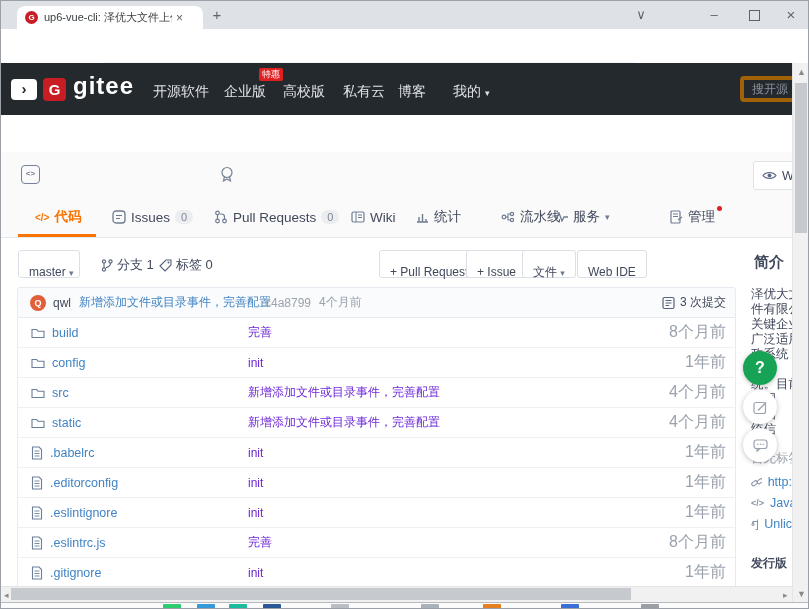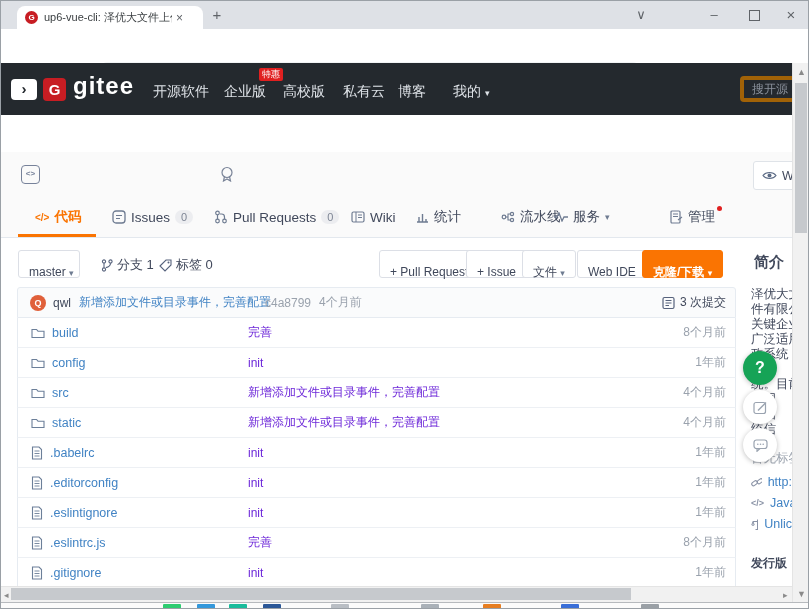--- a/index.html
+++ b/index.html
@@ -51,21 +51,21 @@
   #commit-avatar{position:absolute;left:12px;width:16px;height:16px;border-radius:50%;background:#e0603a;color:#fff;font-size:9px;font-weight:bold;text-align:center;line-height:16px;top:7px;}
   #commit-author{position:absolute;left:35px;font-size:12px;color:#40485b;}
   #commit-msg{position:absolute;left:61px;font-size:12px;color:#4183c4;}
   #commit-sha{position:absolute;left:247px;font-size:12px;color:#9aa2ad;}
   #commit-time{position:absolute;left:301px;font-size:12px;color:#9aa2ad;}
   #commit-count{position:absolute;right:9px;display:flex;align-items:center;gap:5px;font-size:12px;color:#40485b;}
   .file-row{position:absolute;left:16px;width:719px;height:30px;background:#fff;border-bottom:1px solid #edf0f4;border-left:1px solid #e6ebf1;border-right:1px solid #e6ebf1;box-sizing:border-box;display:flex;align-items:center;}
   .f-icon{margin-left:13px;display:flex;align-items:center;}
   .f-name{margin-left:7px;font-size:12.5px;color:#4183c4;}
   .f-msg{position:absolute;left:230px;font-size:12px;color:#6d28d9;}
-  .f-time{position:absolute;right:9px;font-size:12px;color:#9aa2ad;}
+  .f-time{position:absolute;right:9px;font-size:16px;color:#9aa2ad;}
   
   #sb-title{position:absolute;left:753px;top:252px;font-size:15px;font-weight:bold;color:#40485b;}
   #sb-desc{position:absolute;left:750px;top:286px;width:41px;overflow:hidden;font-size:12.5px;color:#40485b;line-height:15px;white-space:nowrap;}
   #sb-tags{position:absolute;left:750px;top:449px;font-size:12.5px;color:#9aa2ad;white-space:nowrap;}
   .sb-link{position:absolute;left:750px;display:flex;align-items:center;gap:6px;font-size:12.5px;color:#4183c4;white-space:nowrap;width:41px;overflow:hidden;}
   .sb-link .lic{color:#8a93a6;font-size:9px;font-weight:bold;flex:0 0 auto;}
   #sb-release{position:absolute;left:750px;top:554px;font-size:12px;font-weight:bold;color:#40485b;}
   .float-circle{position:absolute;left:742px;width:34px;height:34px;border-radius:50%;background:#fff;box-shadow:0 1px 5px rgba(0,0,0,.25);display:flex;align-items:center;justify-content:center;}
   #float-help{background:#16a356;color:#fff;font-size:16px;font-weight:bold;}
   
@@ -229,21 +229,20 @@
     <svg width="13" height="13">
         <path d="M1 7 L7 1 H12 V6 L6 12 Z" fill="none" stroke="#56627c" stroke-width="1.1"></path>
         <circle cx="9.5" cy="3.5" r="1" fill="#56627c"></circle>
       </svg>
     <span>标签 0</span>
   </div>
   <div class="btn" style="left:378px;">+ Pull Request</div>
   <div class="btn" style="left:465px;">+ Issue</div>
   <div class="btn" style="left:521px;"><span>文件</span> <span class="caret">▾</span></div>
   <div class="btn" style="left:576px;font-weight:normal;">Web IDE</div>
-  <div class="btn" id="clone-btn" style="left:641px;"><span>克隆/下载</span> <span class="caret" style="color:#fff;">▾</span></div>
 
   <div id="commit-bar">
     <span id="commit-avatar">Q</span>
     <a id="commit-author">qwl</a>
     <a id="commit-msg">新增添加文件或目录事件，完善配置</a>
     <span id="commit-sha">c4a8799</span>
     <span id="commit-time">4个月前</span>
     <a id="commit-count">
       <svg width="13" height="14">
           <rect x="1" y="1.5" width="11" height="11" rx="1.5" fill="none" stroke="#56627c" stroke-width="1.2"></rect>

